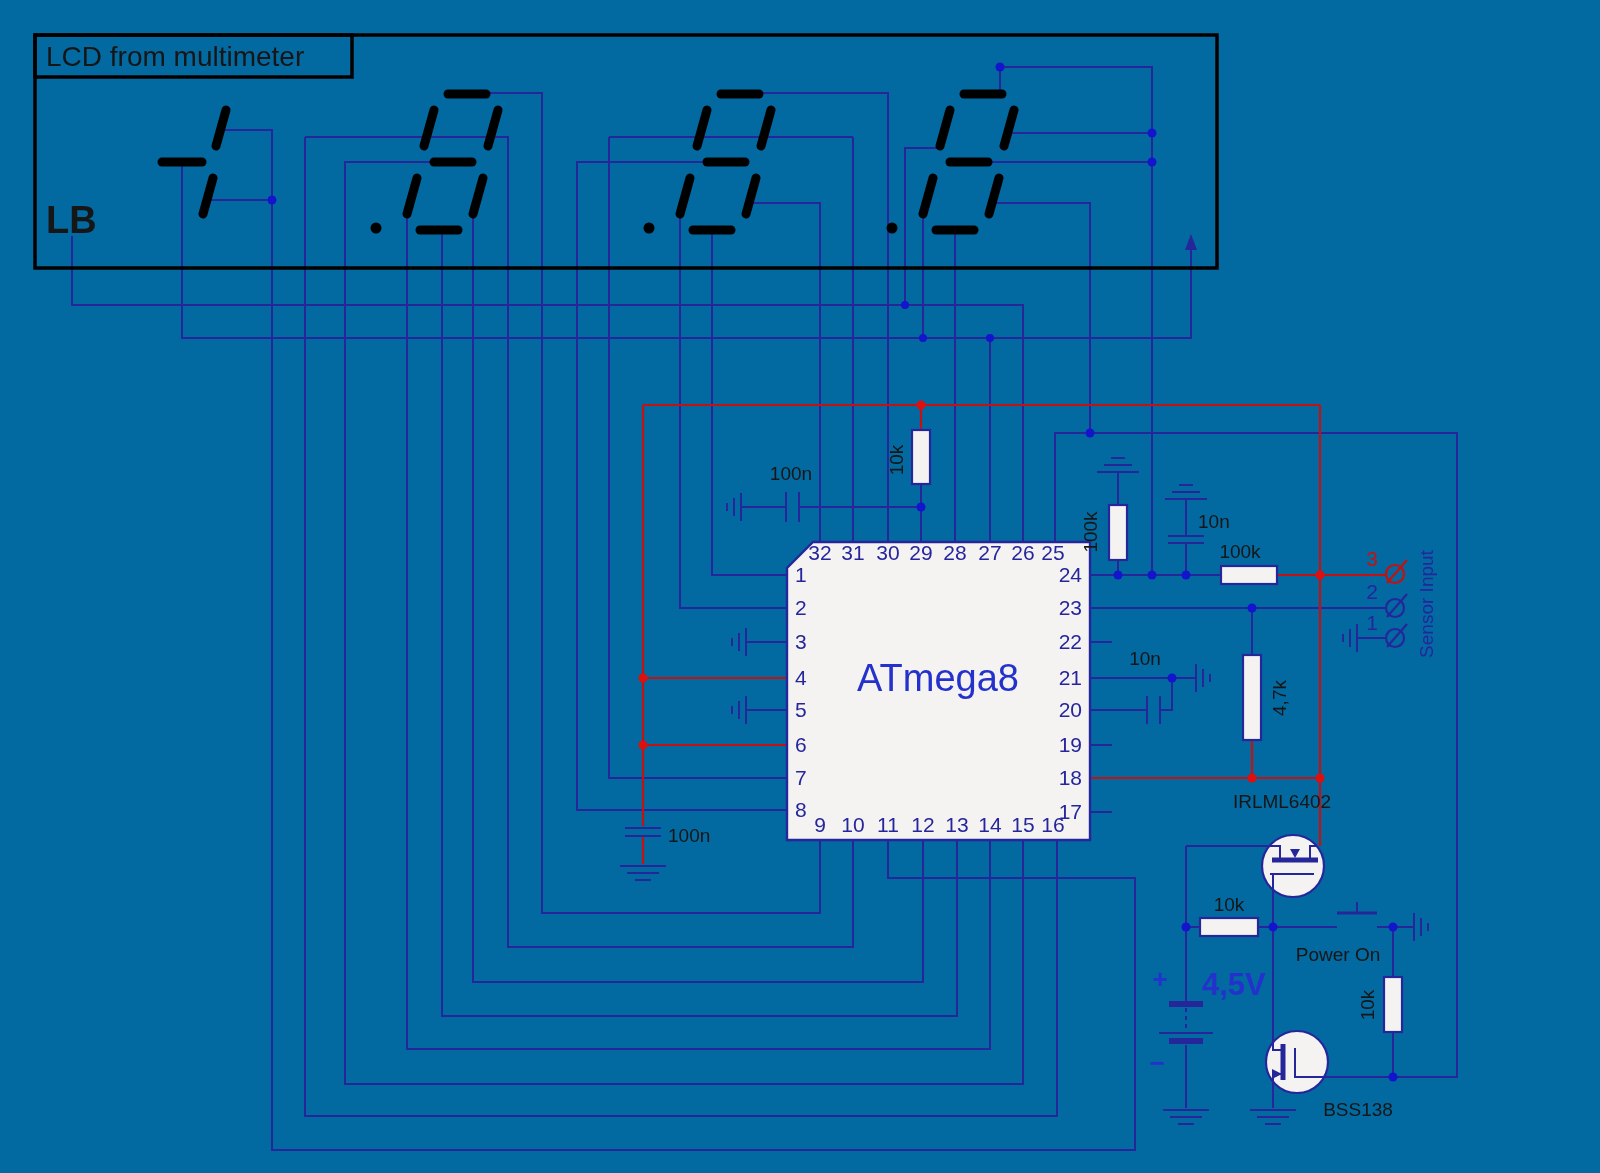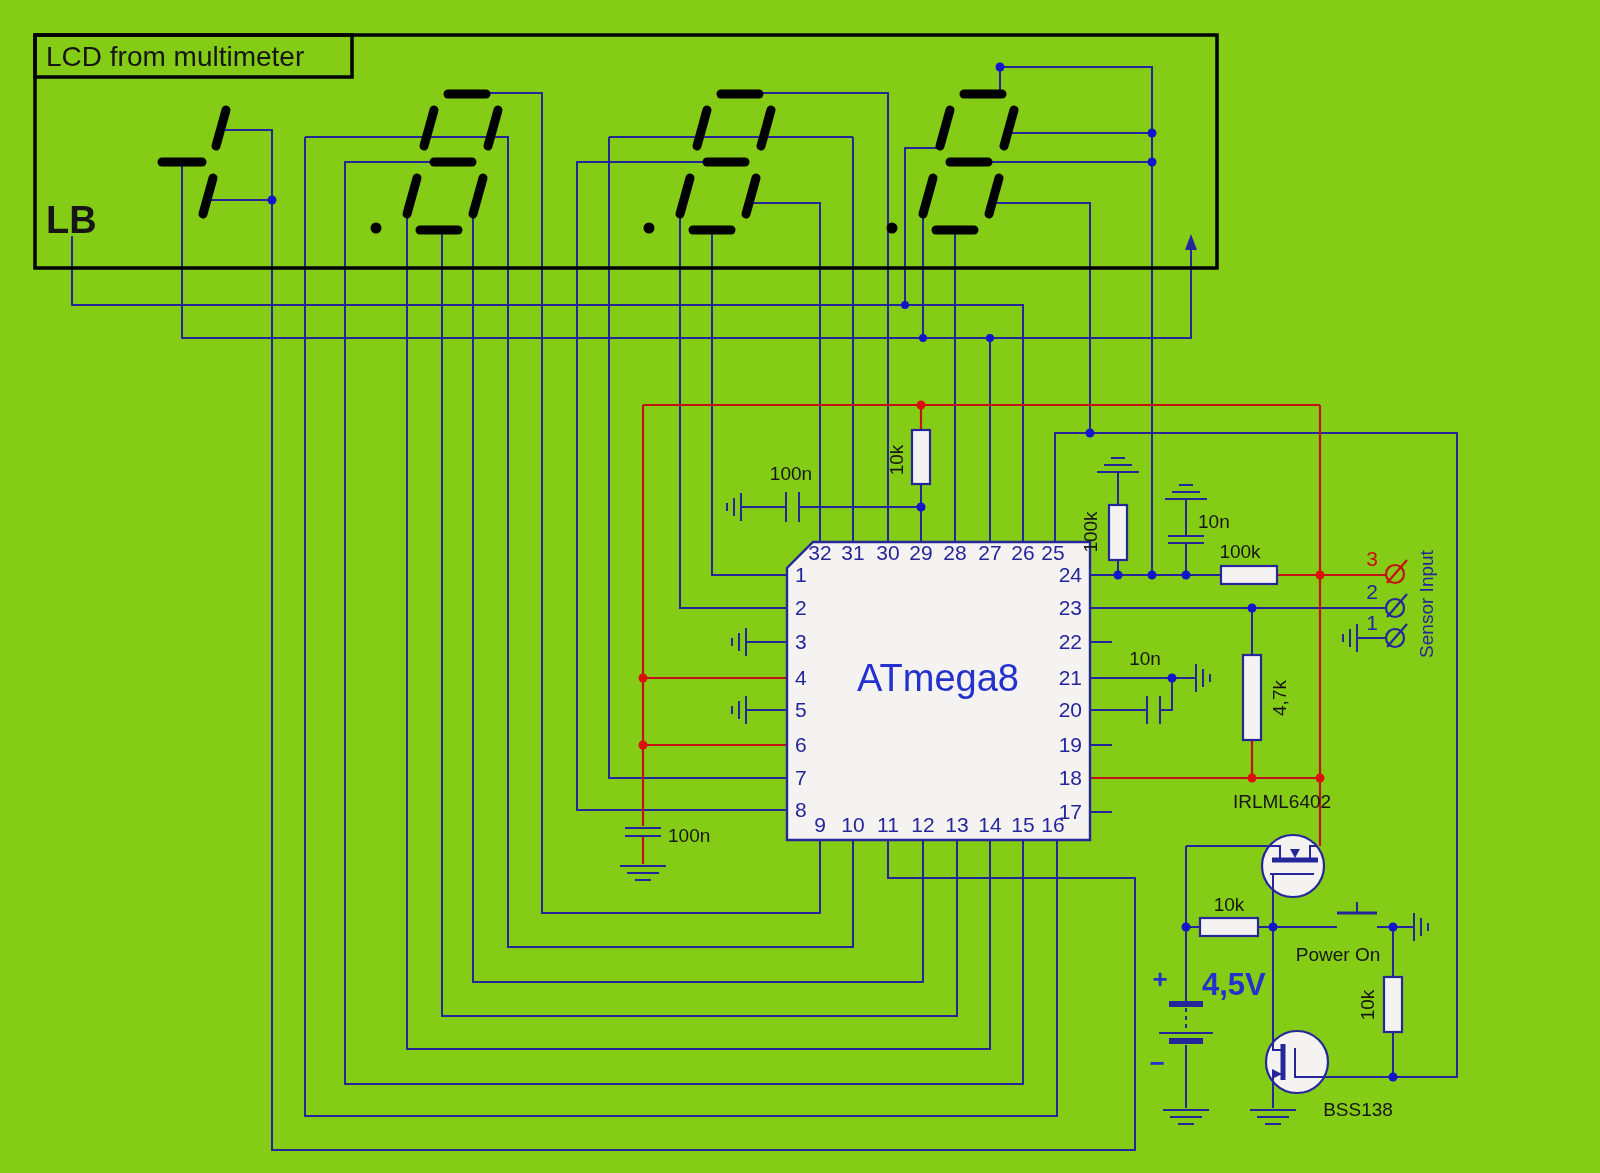--- a/index.html
+++ b/index.html
@@ -1,16 +1,16 @@
 <!DOCTYPE html>
 <html><head>
 <meta charset="utf-8">
 <style>
   html,body{margin:0;padding:0;background:#e9e7e4;}
-  .canvas-wrap{width:1600px;height:1173px;background:#84cc16;position:relative;font-family:"Liberation Sans",sans-serif;}
+  .canvas-wrap{width:1600px;height:1173px;background:#0369a1;position:relative;font-family:"Liberation Sans",sans-serif;}
   svg text{font-family:"Liberation Sans","DejaVu Sans",sans-serif;}
   .t-black{fill:#161616;}
   .t-navy{fill:#25259c;}
   .t-royal{fill:#2431cc;}
   .t-red{fill:#c41111;}
   .f-title{font-size:28px;}
   .f-lb{font-size:38px;font-weight:bold;}
   .f-common{font-size:30px;}
   .f-chip{font-size:38px;}
   .f-pin{font-size:21px;}

